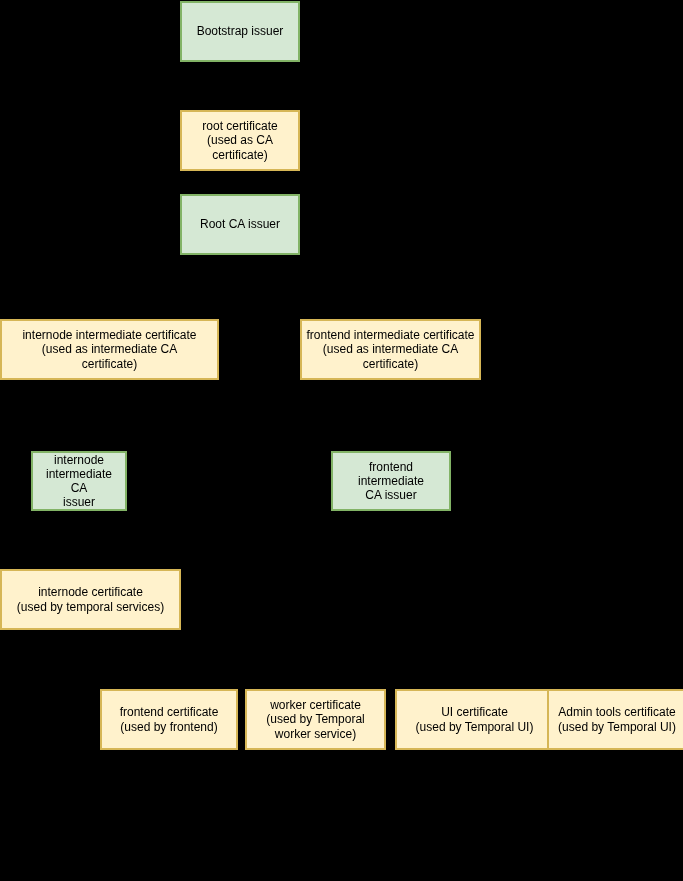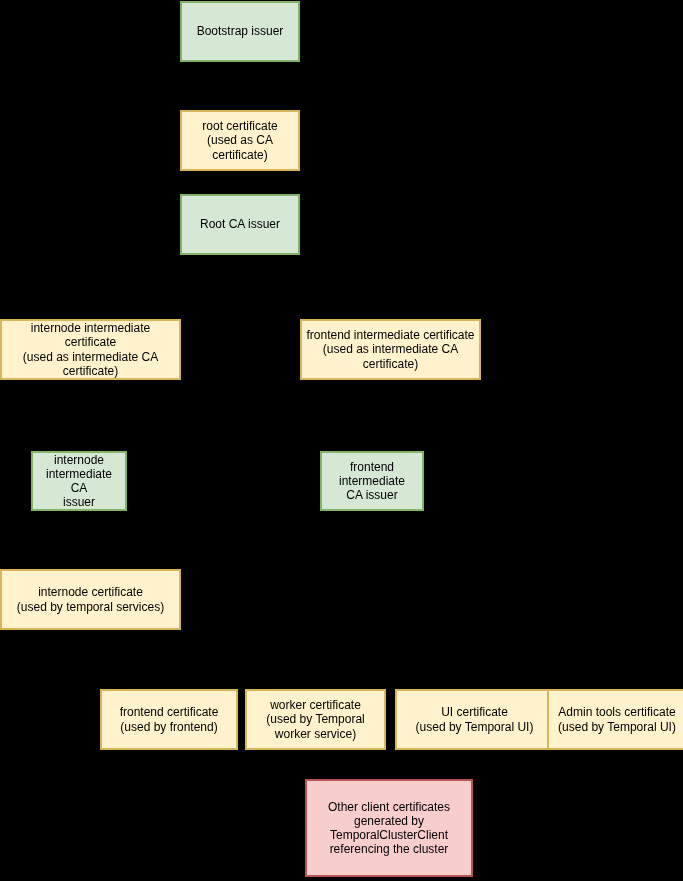--- a/index.html
+++ b/index.html
@@ -55,39 +55,39 @@
   <div class="node certificate" style="left:180px; top:110px; width:120px; height:61px">
     <span class="label">root certificate
 (used as CA
 certificate)</span>
   </div>
 
   <div class="node issuer" style="left:180px; top:194px; width:120px; height:61px">
     <span class="label">Root CA issuer</span>
   </div>
 
-  <div class="node certificate" style="left:0px; top:319px; width:181px; height:61px">
+  <div class="node certificate" style="left:0px; top:319px; width:219px; height:61px">
     <span class="label">internode intermediate certificate
 (used as intermediate CA
 certificate)</span>
   </div>
 
   <div class="node certificate" style="left:300px; top:319px; width:181px; height:61px">
     <span class="label">frontend intermediate certificate
 (used as intermediate CA
 certificate)</span>
   </div>
 
   <div class="node issuer" style="left:31px; top:451px; width:96px; height:60px">
     <span class="label">internode
 intermediate CA
 issuer</span>
   </div>
 
-  <div class="node issuer" style="left:320px; top:451px; width:104px; height:60px">
+  <div class="node issuer" style="left:331px; top:451px; width:120px; height:60px">
     <span class="label">frontend intermediate
 CA issuer</span>
   </div>
 
   <div class="node certificate" style="left:0px; top:569px; width:181px; height:61px">
     <span class="label">internode certificate
 (used by temporal services)</span>
   </div>
 
   <div class="node certificate" style="left:100px; top:689px; width:138px; height:61px">
@@ -104,20 +104,14 @@
   <div class="node certificate" style="left:395px; top:689px; width:159px; height:61px">
     <span class="label">UI certificate
 (used by Temporal UI)</span>
   </div>
 
   <div class="node certificate" style="left:547px; top:689px; width:140px; height:61px">
     <span class="label">Admin tools certificate
 (used by Temporal UI)</span>
   </div>
 
-  <div class="node client" style="left:305px; top:779px; width:168px; height:98px">
-    <span class="label">Other client certificates
-generated by
-TemporalClusterClient
-referencing the cluster</span>
-  </div>
 
 </div>
 
 </body></html>

